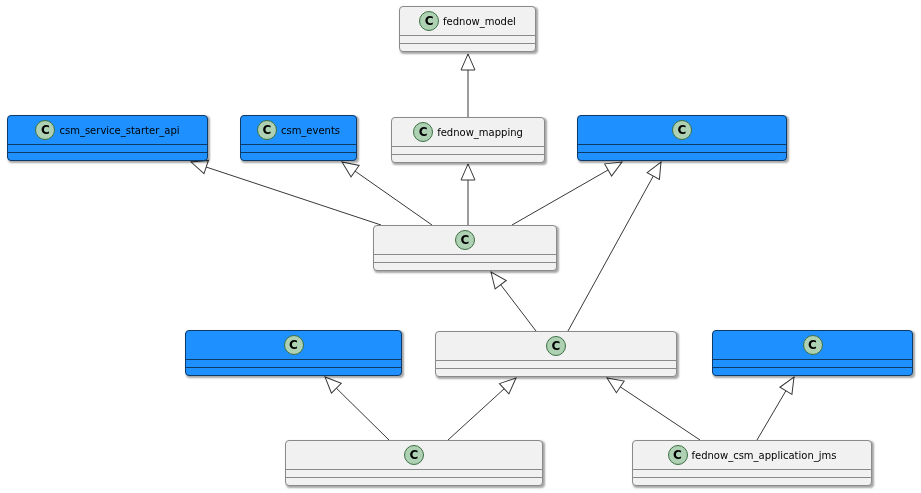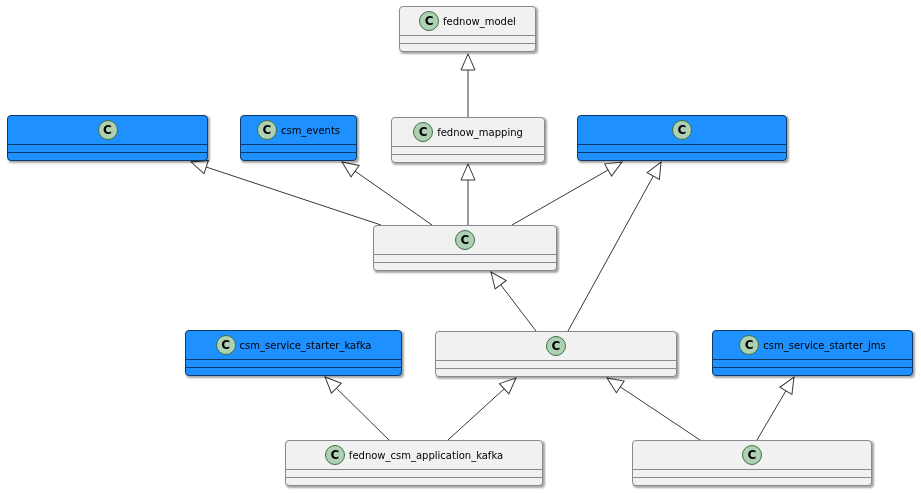--- a/index.html
+++ b/index.html
@@ -99,20 +99,21 @@
       <div class="node-header">
         <span class="class-icon">C</span>
         <span class="node-label">fednow_model</span>
       </div>
       <div class="node-compartment"></div>
       <div class="node-compartment"></div>
     </div>
     <div class="class-node blue" style="left: 7px; top: 115px; width: 201px; height: 46px;">
       <div class="node-header">
         <span class="class-icon">C</span>
+        <span class="node-label">csm_service_starter_api</span>
       </div>
       <div class="node-compartment"></div>
       <div class="node-compartment"></div>
     </div>
     <div class="class-node blue" style="left: 240px; top: 115px; width: 117px; height: 46px;">
       <div class="node-header">
         <span class="class-icon">C</span>
         <span class="node-label">csm_events</span>
       </div>
       <div class="node-compartment"></div>
@@ -136,48 +137,46 @@
     <div class="class-node" style="left: 373px; top: 225px; width: 184px; height: 46px;">
       <div class="node-header">
         <span class="class-icon">C</span>
       </div>
       <div class="node-compartment"></div>
       <div class="node-compartment"></div>
     </div>
     <div class="class-node blue" style="left: 185px; top: 330px; width: 217px; height: 46px;">
       <div class="node-header">
         <span class="class-icon">C</span>
-        <span class="node-label">csm_service_starter_kafka</span>
       </div>
       <div class="node-compartment"></div>
       <div class="node-compartment"></div>
     </div>
     <div class="class-node" style="left: 435px; top: 331px; width: 242px; height: 46px;">
       <div class="node-header">
         <span class="class-icon">C</span>
       </div>
       <div class="node-compartment"></div>
       <div class="node-compartment"></div>
     </div>
     <div class="class-node blue" style="left: 712px; top: 330px; width: 201px; height: 46px;">
       <div class="node-header">
         <span class="class-icon">C</span>
-        <span class="node-label">csm_service_starter_jms</span>
       </div>
       <div class="node-compartment"></div>
       <div class="node-compartment"></div>
     </div>
     <div class="class-node" style="left: 285px; top: 440px; width: 258px; height: 46px;">
       <div class="node-header">
         <span class="class-icon">C</span>
-        <span class="node-label">fednow_csm_application_kafka</span>
       </div>
       <div class="node-compartment"></div>
       <div class="node-compartment"></div>
     </div>
     <div class="class-node" style="left: 632px; top: 440px; width: 240px; height: 46px;">
       <div class="node-header">
         <span class="class-icon">C</span>
+        <span class="node-label">fednow_csm_application_jms</span>
       </div>
       <div class="node-compartment"></div>
       <div class="node-compartment"></div>
     </div>
   </div>
 
 </body></html>

